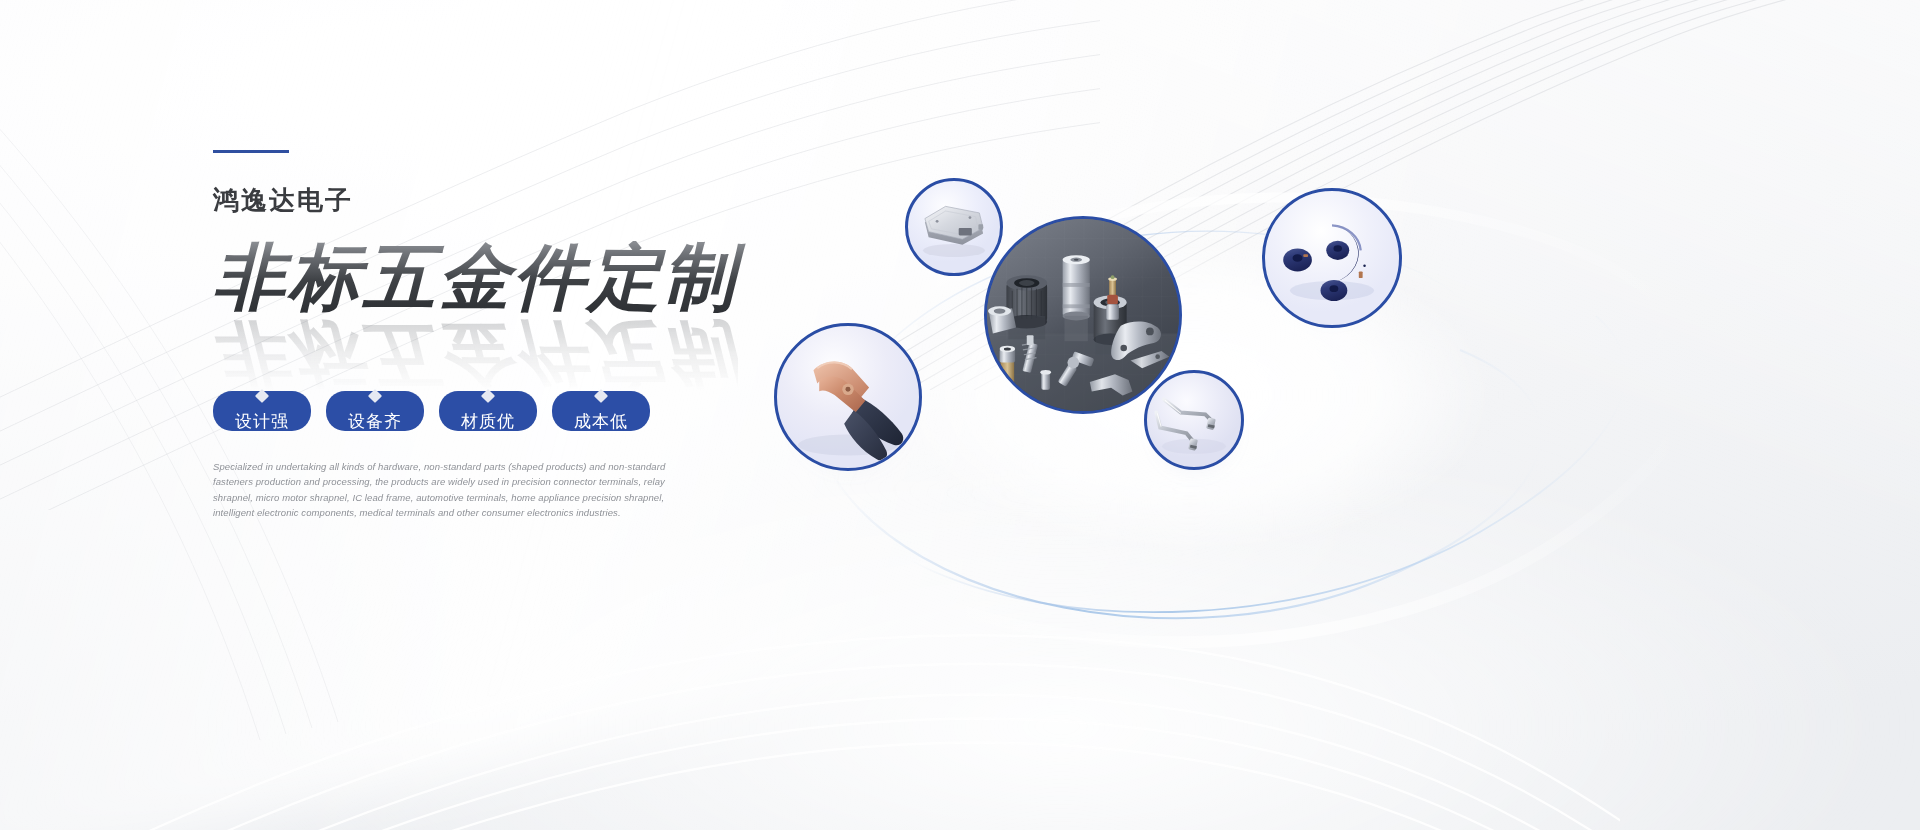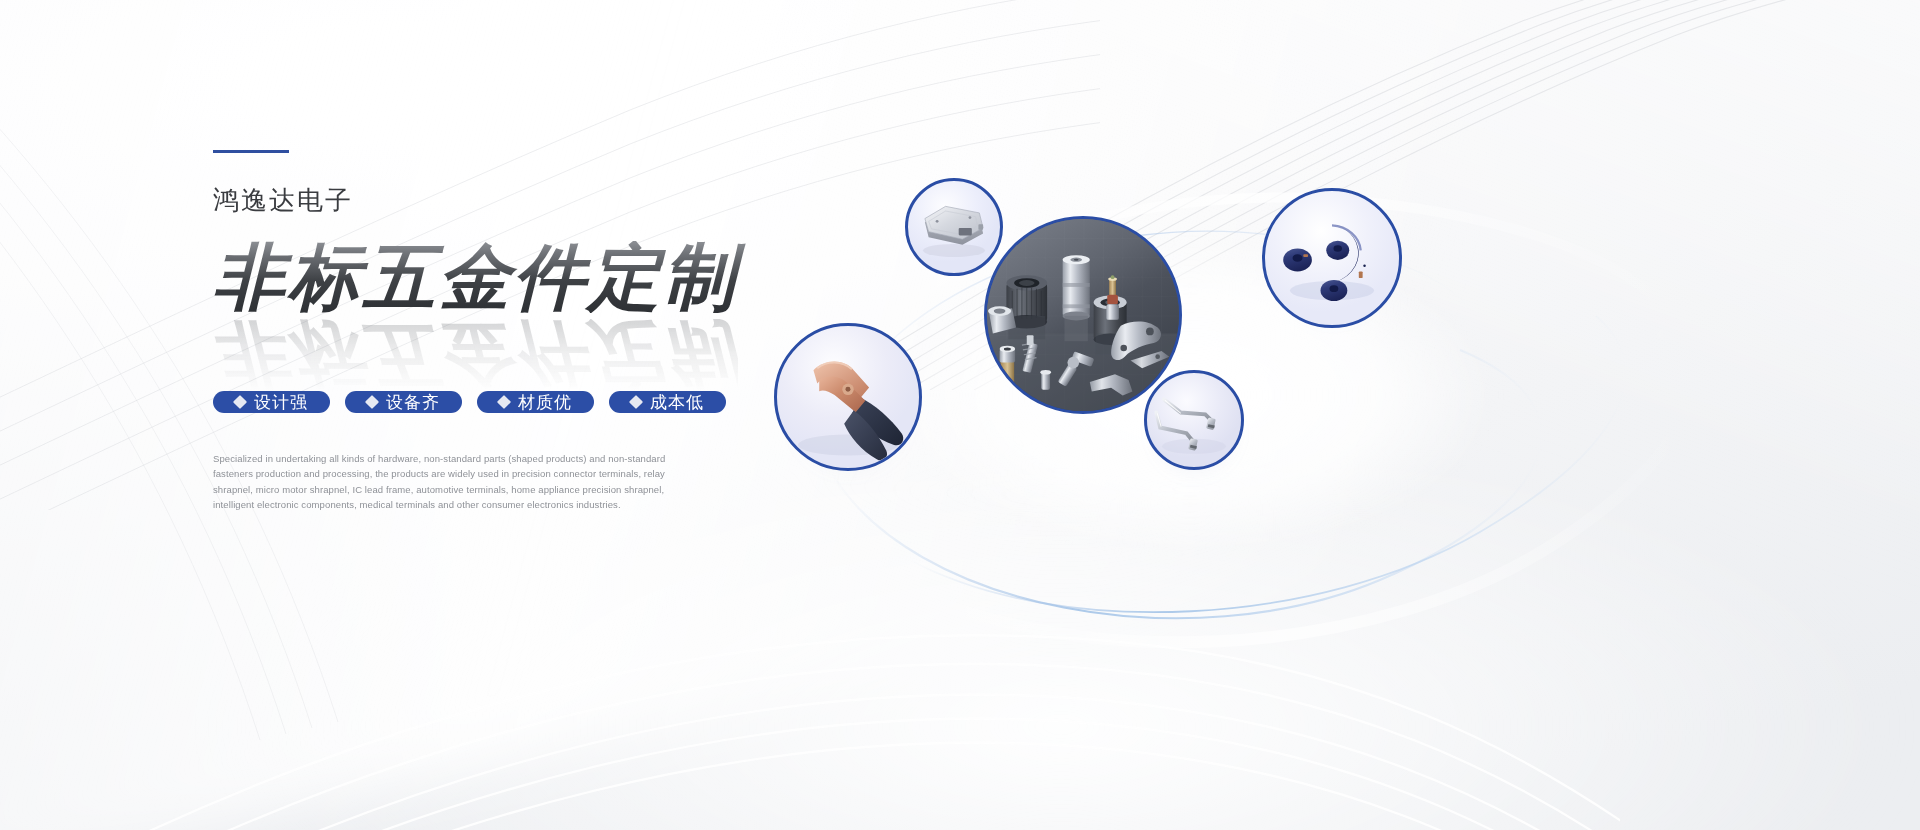--- a/index.html
+++ b/index.html
@@ -40,21 +40,21 @@
   
   .lines{position:absolute;inset:0;pointer-events:none;overflow:hidden;}
   .lines svg{position:absolute;}
   .lines svg path{fill:none;stroke:#ffffff;}
   .lines .dark path{stroke:#d7d9dd;}
 
   
   .copy{position:absolute; left:213px; top:150px; width:560px;}
   .rule{width:76px;height:3px;background:#2f4fa0;margin-bottom:34px;}
   .sub{
-    font-size:26px; letter-spacing:2px; color:#3a3c40; font-weight:400;
+    font-size:26px; letter-spacing:2px; color:#3a3c40; font-weight:700;
     line-height:1; margin-bottom:28px;margin-top:22px;
   }
   .headwrap{position:relative;height:128px;font-style:italic;}
   .head{
     font-size:72px; font-weight:700; letter-spacing:3px; line-height:1;
     background:linear-gradient(180deg,#8d9095 0%,#6f7277 18%,#3e4145 55%,#2d3034 100%);
     -webkit-background-clip:text; background-clip:text;
     -webkit-text-fill-color:transparent; color:transparent;
     white-space:nowrap;
   }
@@ -65,33 +65,34 @@
     transform:scaleY(-1);
     background:linear-gradient(180deg,rgba(60,63,67,0) 0%,rgba(100,103,108,.10) 52%,rgba(90,93,98,.26) 100%);
     -webkit-background-clip:text; background-clip:text;
     -webkit-text-fill-color:transparent; color:transparent;
     pointer-events:none;
   }
 
   .pills{display:flex; gap:15px; margin-top:22px;}
   .pill{
     display:flex; align-items:center; gap:9px;
-    height:22px; padding:0 22px;
+    height:40px; padding:0 22px;
     background:#2c4ea6; border-radius:19px;
     color:#fff; font-size:17px; letter-spacing:1px;
     white-space:nowrap;
+    flex-direction:column;
   }
   .pill .dia{
     width:10px;height:10px;background:#e6e9f2;
     transform:rotate(45deg); border-radius:1px; flex:0 0 auto;
   }
 
   .blurb{
-    margin-top:38px; width:460px;
-    font-size:9.5px; line-height:1.62; color:#8e9197; letter-spacing:.1px;
+    margin-top:28px; width:460px;
+    font-size:9.5px; line-height:1.62; color:#8e9197; letter-spacing:.1px;font-style:italic;
   }
 
   
   .visual{position:absolute; left:760px; top:140px; width:1130px; height:520px;}
   .glowfield{
     position:absolute; left:20px; top:40px; width:820px; height:430px;
     background:radial-gradient(52% 52% at 50% 50%,rgba(255,255,255,1) 0%,rgba(255,255,255,.75) 45%,rgba(255,255,255,0) 72%);
     filter:blur(6px);
   }
   .orbit{position:absolute;inset:0;pointer-events:none;}

